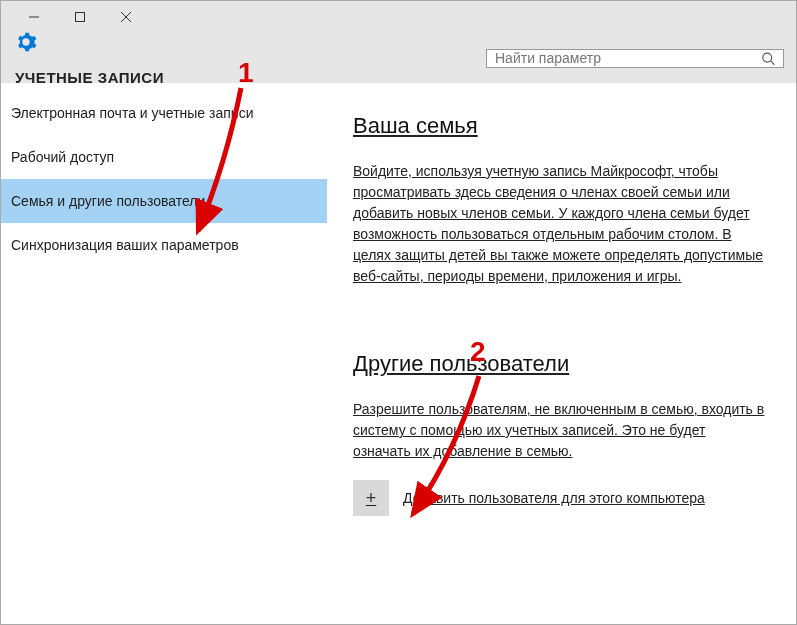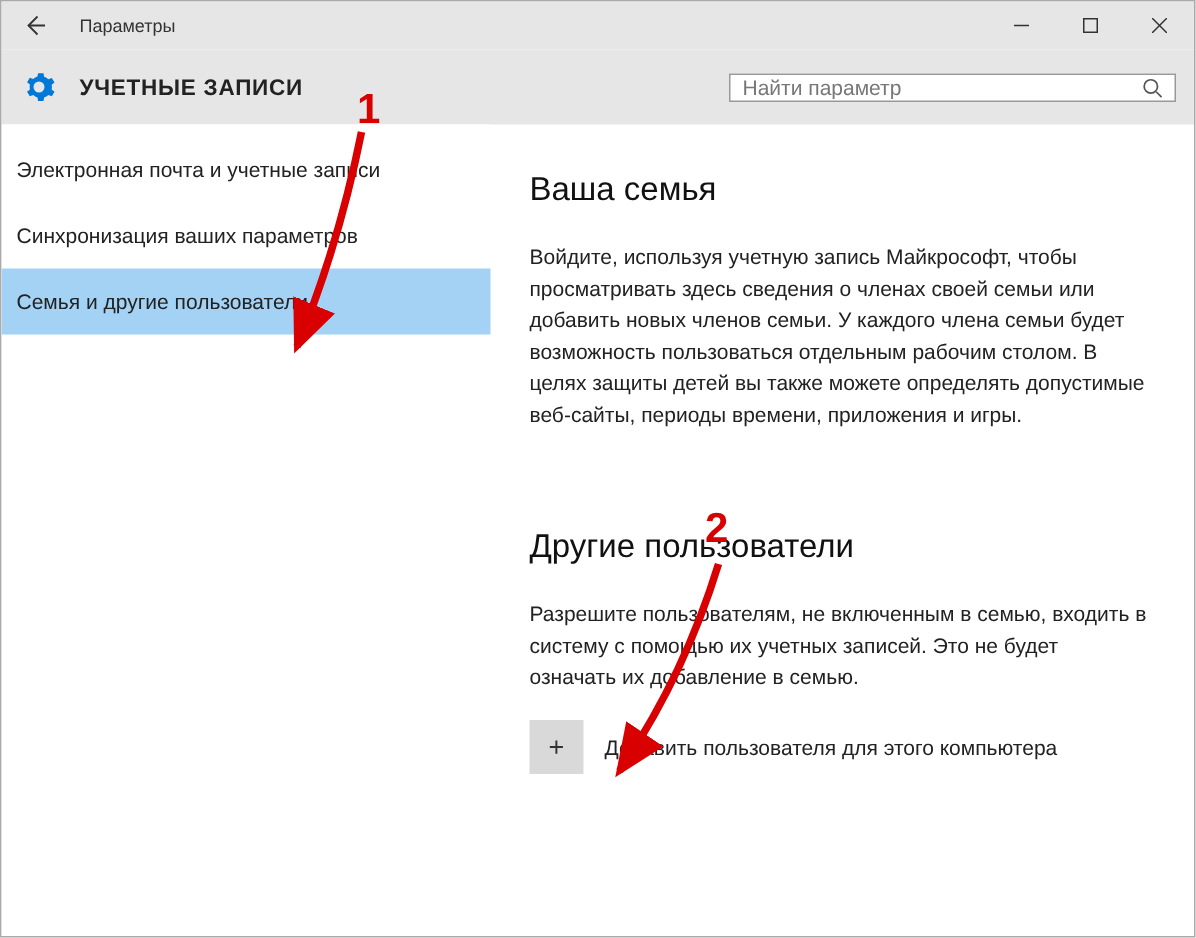--- a/index.html
+++ b/index.html
@@ -14,66 +14,57 @@
   }
   .titlebar-left { display: flex; align-items: center; gap: 18px; }
   .back-btn { width: 24px; height: 24px; display:flex; align-items:center; justify-content:center; cursor:pointer; }
   .title-text { font-size: 12px; color:#333; }
   .window-controls { display:flex; }
   .win-ctrl { width:46px; height:32px; display:flex; align-items:center; justify-content:center; cursor:pointer; }
   .header-row {
     height: 50px; background:#e6e6e6; display:flex; align-items:center;
     justify-content: space-between; padding: 0 12px 0 14px;
   }
-  .header-left { display:flex; align-items:center; gap:16px; }
+  .header-left { display:flex; align-items:flex-start; gap:16px;flex-direction:column; }
   .gear { width:22px; height:22px; color:#0078d7; }
   .page-title { font-size: 15px; font-weight:600; letter-spacing:0.5px; color:#222; }
   .search-box {
     width: 298px; height:19px; border:1px solid #999; background:#fff;
     display:flex; align-items:center; padding:0 8px; justify-content:space-between;
   }
   .search-input { border:none; outline:none; font-size:14px; color:#666; width:100%; background:transparent; }
   .search-input::placeholder { color:#777; }
   .search-icon { color:#555; }
 
   .body { display:flex; height: calc(100% - 82px); }
   .sidebar { width: 326px; background:#fff; padding-top:8px; }
   .side-item {
     padding: 14px 10px; font-size:14px; color:#222; cursor:pointer;
   }
   .side-item.selected { background:#a3d2f5; }
-  .content { flex:1; padding: 30px 30px 17px 26px; font-size:14px; color:#222; }
+  .content { flex:1; padding: 30px 30px 17px 26px; font-size:14px; color:#222;text-decoration:underline; }
   .content h2 { font-size: 22px; font-weight:400; margin-bottom:22px; color:#111; }
   .content p { line-height:1.5; margin-bottom:14px; }
   .link { color:#0066cc; cursor:pointer; }
   .section2 { margin-top:64px; }
   .add-row { display:flex; align-items:center; gap:14px; margin-top:18px; cursor:pointer; }
   .plus-btn {
     width:36px; height:36px; background:#d9d9d9; display:flex;
     align-items:center; justify-content:center; font-size:18px; color:#333;
   }
   .add-text { font-size:14px; }
 
   .annot { position:absolute; font-size:28px; font-weight:700; color:#d80000;
            font-family: Arial, sans-serif; pointer-events:none; }
   .arrow { position:absolute; pointer-events:none; }
 </style>
 </head>
 <body>
 
 <div class="titlebar">
-  <div class="titlebar-left">
-    <div class="back-btn">
-      <svg width="16" height="16" viewBox="0 0 16 16">
-          <path d="M10 2 L4 8 L10 14" stroke="#333" stroke-width="1.2" fill="none"></path>
-          <path d="M4 8 H15" stroke="#333" stroke-width="1.2"></path>
-        </svg>
-    </div>
-    <span class="title-text">Параметры</span>
-  </div>
   <div class="window-controls">
     <div class="win-ctrl">
       <svg width="10" height="10">
           <line x1="0" y1="5" x2="10" y2="5" stroke="#333" stroke-width="1"></line>
         </svg>
     </div>
     <div class="win-ctrl">
       <svg width="10" height="10">
           <rect x="0.5" y="0.5" width="9" height="9" stroke="#333" fill="none" stroke-width="1"></rect>
         </svg>
@@ -99,22 +90,23 @@
     <svg class="search-icon" width="15" height="15" viewBox="0 0 16 16">
         <circle cx="7" cy="7" r="5" stroke="currentColor" fill="none" stroke-width="1.3"></circle>
         <line x1="11" y1="11" x2="15" y2="15" stroke="currentColor" stroke-width="1.3"></line>
       </svg>
   </div>
 </div>
 
 <div class="body">
   <div class="sidebar">
     <div class="side-item"><span>Электронная почта и учетные записи</span></div>
+    <div class="side-item"><span>Рабочий доступ</span></div>
+    <div class="side-item selected"><span>Семья и другие пользователи</span></div>
     <div class="side-item"><span>Синхронизация ваших параметров</span></div>
-    <div class="side-item selected"><span>Семья и другие пользователи</span></div>
   </div>
 
   <div class="content">
     <h2>Ваша семья</h2>
     <p>Войдите, используя учетную запись Майкрософт, чтобы просматривать здесь сведения о членах своей семьи или добавить новых членов семьи. У каждого члена семьи будет возможность пользоваться отдельным рабочим столом. В целях защиты детей вы также можете определять допустимые веб-сайты, периоды времени, приложения и игры.</p>
 
     <div class="section2">
       <h2>Другие пользователи</h2>
       <p>Разрешите пользователям, не включенным в семью, входить в систему с помощью их учетных записей. Это не будет означать их добавление в семью.</p>
       <div class="add-row">

